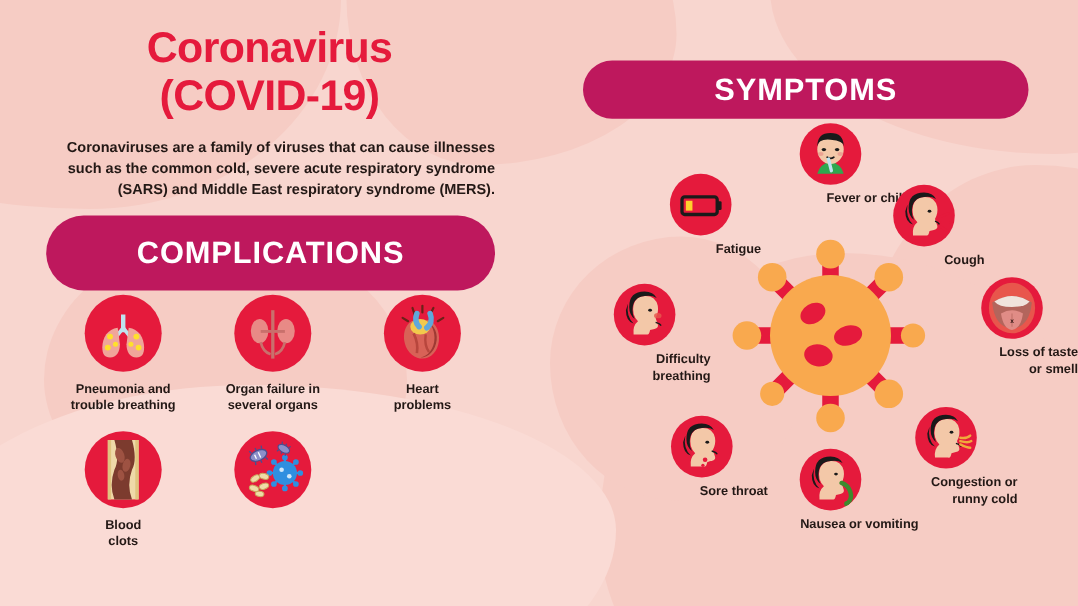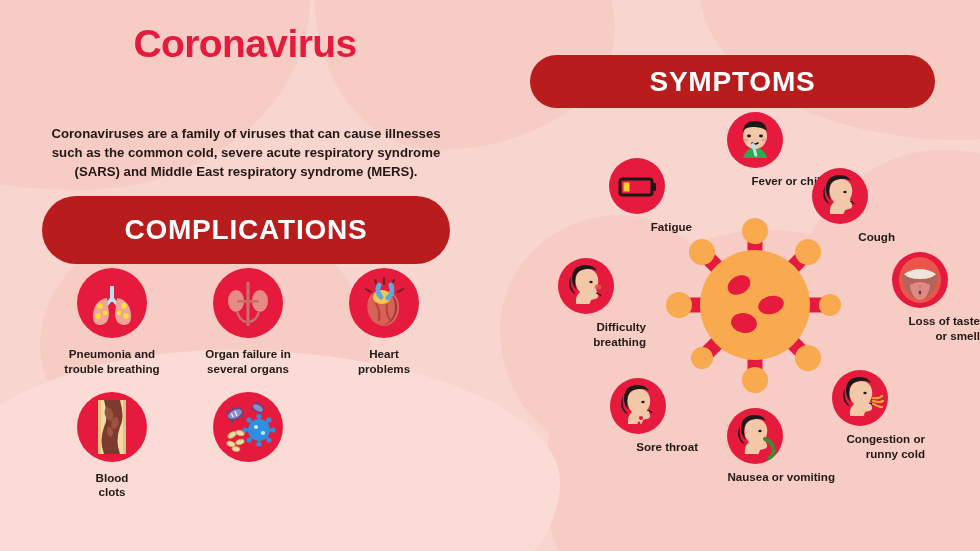--- a/index.html
+++ b/index.html
@@ -84,29 +84,29 @@
     font-size: 39px;
     font-weight: bold;
     line-height: 1.12;
     letter-spacing: -0.6px;
     margin: 0;
   }
   #intro-text {
     position: absolute;
     left: 42px; top: 124px;
     width: 408px;
-    text-align: center;
+    text-align: right;
     font-size: 13.2px;
     line-height: 1.45;
     font-weight: bold;
     color: #231815;
   }
   .section-pill {
     position: absolute;
-    background: #b91c1c;
+    background: #be185d;
     border-radius: 40px;
     color: #ffffff;
     font-weight: bold;
     display: flex;
     align-items: center;
     justify-content: center;
     letter-spacing: 0.8px;
   }
   #pill-complications {
     left: 42px; top: 196px;
@@ -184,20 +184,21 @@
   <div class="blob" id="blob-center-big"></div>
   <div class="blob" id="blob-left-mid"></div>
   <div class="blob" id="blob-sym-left"></div>
   <div class="blob" id="blob-bottom-left"></div>
 
   <div id="content">
 
     <div id="title-block">
       <div id="poster-title">
         <span>Coronavirus</span><br>
+        <span>(COVID-19)</span>
       </div>
     </div>
 
     <div id="intro-text">Coronaviruses are a family of viruses that can cause illnesses such as the common cold, severe acute respiratory syndrome (SARS) and Middle East respiratory syndrome (MERS).</div>
 
     <div class="section-pill" id="pill-complications">COMPLICATIONS</div>
 
     <div id="complications-grid">
 
       <div class="comp-row">

